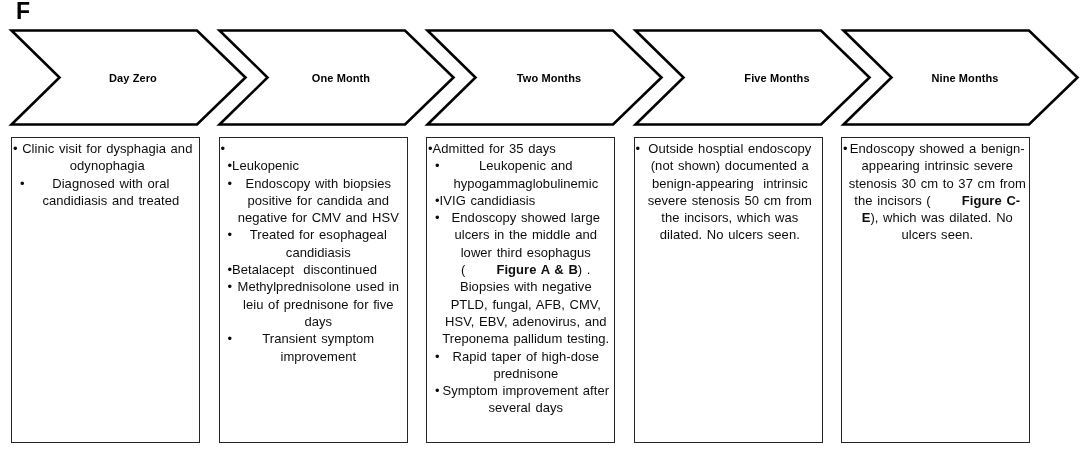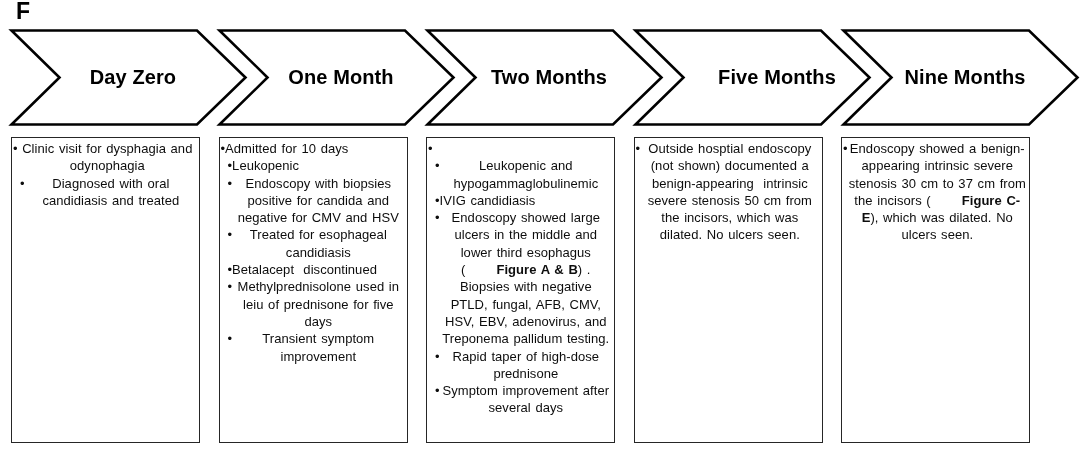--- a/index.html
+++ b/index.html
@@ -10,21 +10,21 @@
   .fig-label{
     position:absolute;left:16px;top:-2px;
     font-size:23px;font-weight:bold;color:#000000;
   }
   .arrow-svg{
     position:absolute;top:29px;width:237px;height:97px;overflow:visible;
   }
   .stage-label{
     position:absolute;top:29px;height:97px;width:170px;
     display:flex;align-items:center;justify-content:center;
-    font-weight:bold;font-size:20px;color:#000000;letter-spacing:0.1px;
+    font-weight:bold;font-size:11px;color:#000000;letter-spacing:0.1px;
     text-align:left;
   }
   .note-box{
     position:absolute;top:137px;height:306px;width:189px;
     border:1.6px solid #262626;background:#ffffff;box-sizing:border-box;
     padding:2px 2px 2px 1px;
     font-size:13px;line-height:17.3px;letter-spacing:0.05px;word-spacing:1px;
     color:#0d0d0d;overflow:hidden;
   }
   .bullet{display:flex;margin:0;}
@@ -53,21 +53,20 @@
           <span class="txt"><span>Diagnosed with oral candidiasis and treated</span></span>
         </div>
       </div>
       <svg viewBox="0 0 237 97" class="arrow-svg" style="left: 218px;">
         <polygon points="1.5,1.5 187,1.5 235.5,48.5 187,95.5 1.5,95.5 49.5,48.5" fill="#ffffff" stroke="#000000" stroke-width="2.6" stroke-linejoin="miter"></polygon>
       </svg>
       <div class="stage-label" style="left: 256px;">One Month</div>
       <div class="note-box" style="left: 218.5px; border-color: rgb(38, 38, 38); color: rgb(13, 13, 13);">
         <div class="bullet">
           <span class="dot">•</span>
-          <span class="txt"><span>Admitted for 10 days</span></span>
         </div>
         <div class="bullet l2">
           <span class="dot">•</span>
           <span class="txt"><span>Leukopenic</span></span>
         </div>
         <div class="bullet l2">
           <span class="dot">•</span>
           <span class="txt"><span>Endoscopy with biopsies positive for candida and negative for CMV and HSV</span></span>
         </div>
         <div class="bullet l2">
@@ -87,20 +86,21 @@
           <span class="txt"><span>Transient symptom improvement</span></span>
         </div>
       </div>
       <svg viewBox="0 0 237 97" class="arrow-svg" style="left: 426px;">
         <polygon points="1.5,1.5 187,1.5 235.5,48.5 187,95.5 1.5,95.5 49.5,48.5" fill="#ffffff" stroke="#000000" stroke-width="2.6" stroke-linejoin="miter"></polygon>
       </svg>
       <div class="stage-label" style="left: 464px;">Two Months</div>
       <div class="note-box" style="left: 426px; border-color: rgb(38, 38, 38); color: rgb(13, 13, 13);">
         <div class="bullet">
           <span class="dot">•</span>
+          <span class="txt"><span>Admitted for 35 days</span></span>
         </div>
         <div class="bullet l2">
           <span class="dot">•</span>
           <span class="txt"><span>Leukopenic and hypogammaglobulinemic</span></span>
         </div>
         <div class="bullet l2">
           <span class="dot">•</span>
           <span class="txt"><span>IVIG candidiasis</span></span>
         </div>
         <div class="bullet l2">

